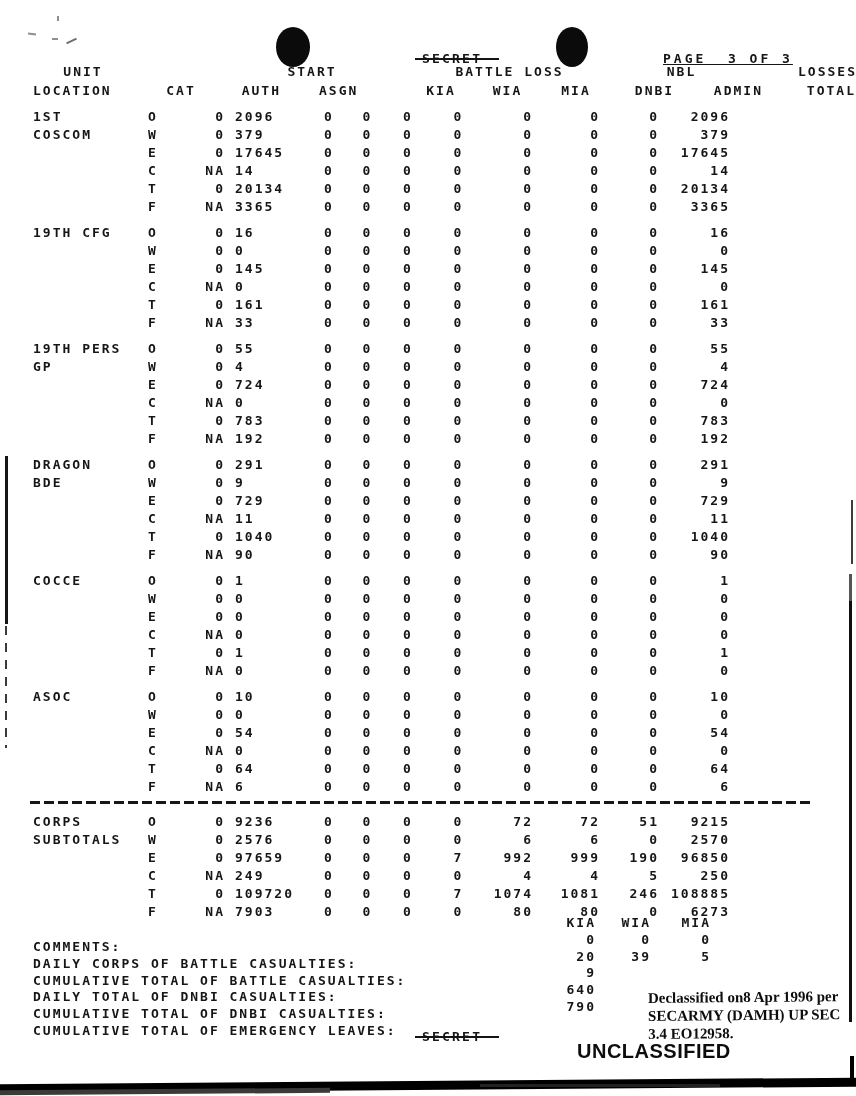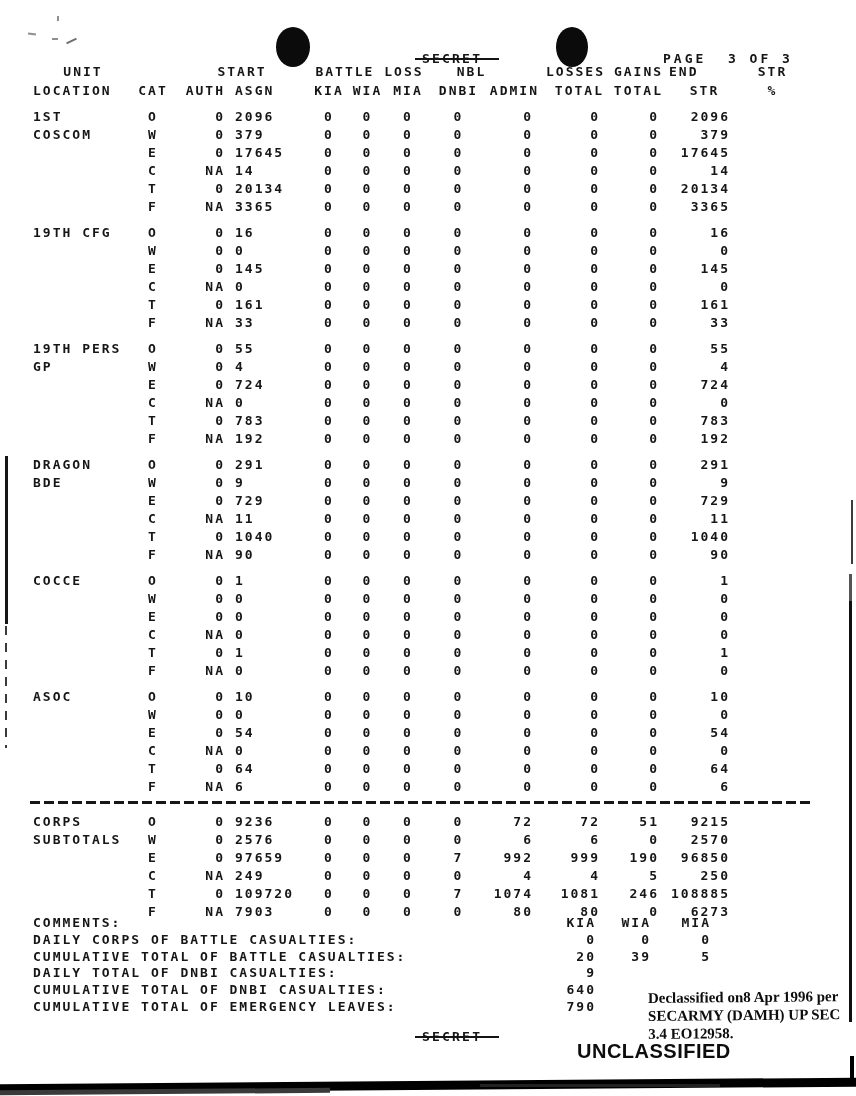--- a/index.html
+++ b/index.html
@@ -31,26 +31,26 @@
     background:linear-gradient(180deg,#555 0 6%,#101010 6% 100%);}
   .right-tick{position:absolute;left:850px;top:1056px;width:4px;height:22px;background:#000;}
   .bottom-bar{position:absolute;left:-3px;top:1081px;width:862px;height:9px;background:#000;transform:rotate(-0.45deg);}
   .bottom-bar2{position:absolute;left:0;top:1089px;width:330px;height:5px;background:#3a3a3a;transform:rotate(-0.4deg);}
   .bottom-bar3{position:absolute;left:480px;top:1084px;width:240px;height:3px;background:#222;}
   
   .secret{position:absolute;letter-spacing:2.2px;font-size:13px;}
   .secret-top{left:422px;top:51px;}
   .secret-bottom{left:422px;top:1029px;}
   .secret .strike{position:absolute;left:-7px;right:-17px;top:7px;height:2px;background:#141414;}
-  .page-label{position:absolute;left:663px;top:51px;font-size:13px;letter-spacing:3px;white-space:pre;}
+  .page-label{position:absolute;left:663px;top:51px;font-size:13px;letter-spacing:3px;white-space:pre;text-decoration:underline;}
   
   .ptable{position:absolute;left:0;top:62px;width:856px;}
   .trow{display:grid;grid-template-columns:100px 40px 62px 76px 36px 41px 40px 47px 68px 65px 61px 71px 65px;
         height:18px;line-height:18px;padding-left:33px;white-space:nowrap;}
-  .hrow{height:19px;line-height:19px;}
+  .hrow{height:19px;line-height:19px;gap:28px;}
   .cell{overflow:visible;}
   .c-unit{text-align:left;}
   .c-cat{text-align:center;}
   .c-auth{text-align:right;padding-right:10px;}
   .c-asgn{text-align:left;padding-right:2px;}
   .c-kia,.c-wia,.c-mia{text-align:center;}
   .c-dnbi{text-align:center;transform:translateX(7px);}
   .c-admin{text-align:right;padding-right:10px;}
   .c-loss{text-align:right;padding-right:8px;}
   .c-gain{text-align:right;padding-right:10px;}
@@ -71,21 +71,21 @@
   .hd-pct{text-align:center;}
   .header-block{margin-bottom:8px;}
   .unit-block{margin-bottom:8px;}
   .subtotal-block{margin-bottom:0;}
   .dashed-sep{margin:-3px 0 9px 30px;width:782px;height:3px;
     background:repeating-linear-gradient(90deg,#161616 0 10px,transparent 10px 14px);}
   
   .comments{position:absolute;left:0;top:915px;width:856px;}
   .crow{display:grid;grid-template-columns:497px 66px 55px 60px;height:16.8px;line-height:16.8px;
         padding-left:33px;white-space:nowrap;}
-  .cl{text-align:left;}
+  .cl{text-align:left;margin-top:24px;}
   .cv{text-align:right;}
   
   .stamp{position:absolute;left:648px;top:988px;width:205px;
     font-family:"Liberation Serif","DejaVu Serif",serif;font-weight:700;font-size:15px;
     line-height:18px;letter-spacing:0;color:#0d0d0d;transform:rotate(-0.5deg);}
   .unclassified{position:absolute;left:577px;top:1040px;
     font-family:Liberation Sans, sans-serif;font-weight:700;font-size:20px;
     letter-spacing:0.5px;color:#0d0d0d;}
 </style>
 </head>

